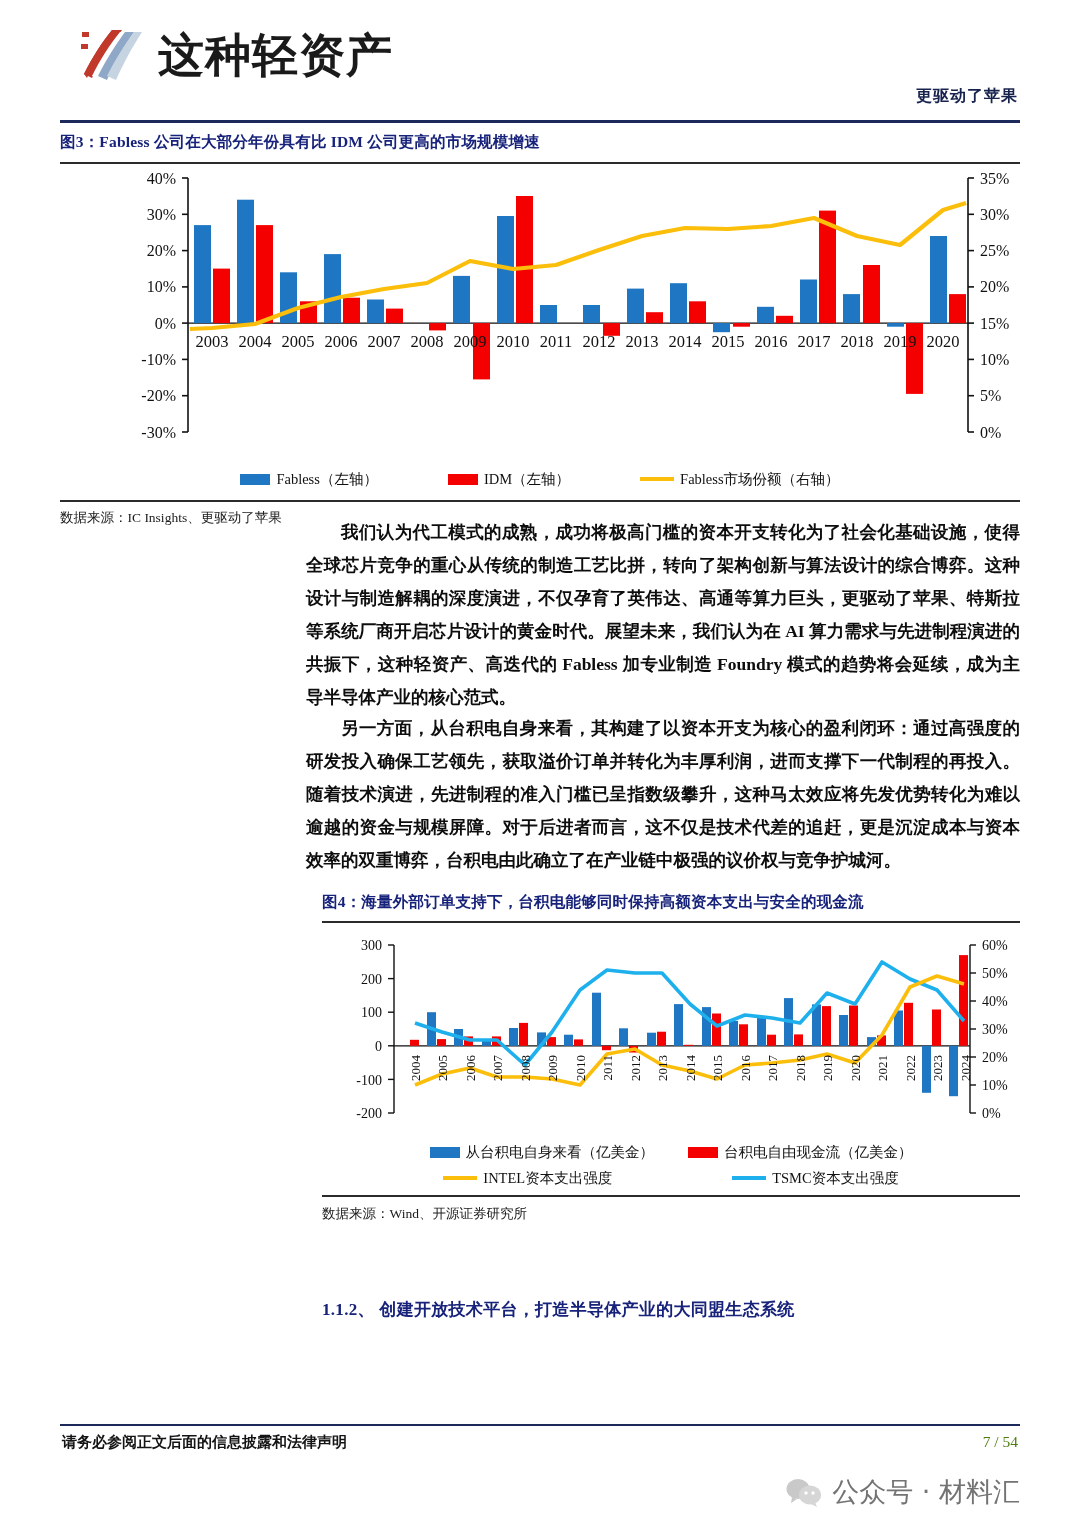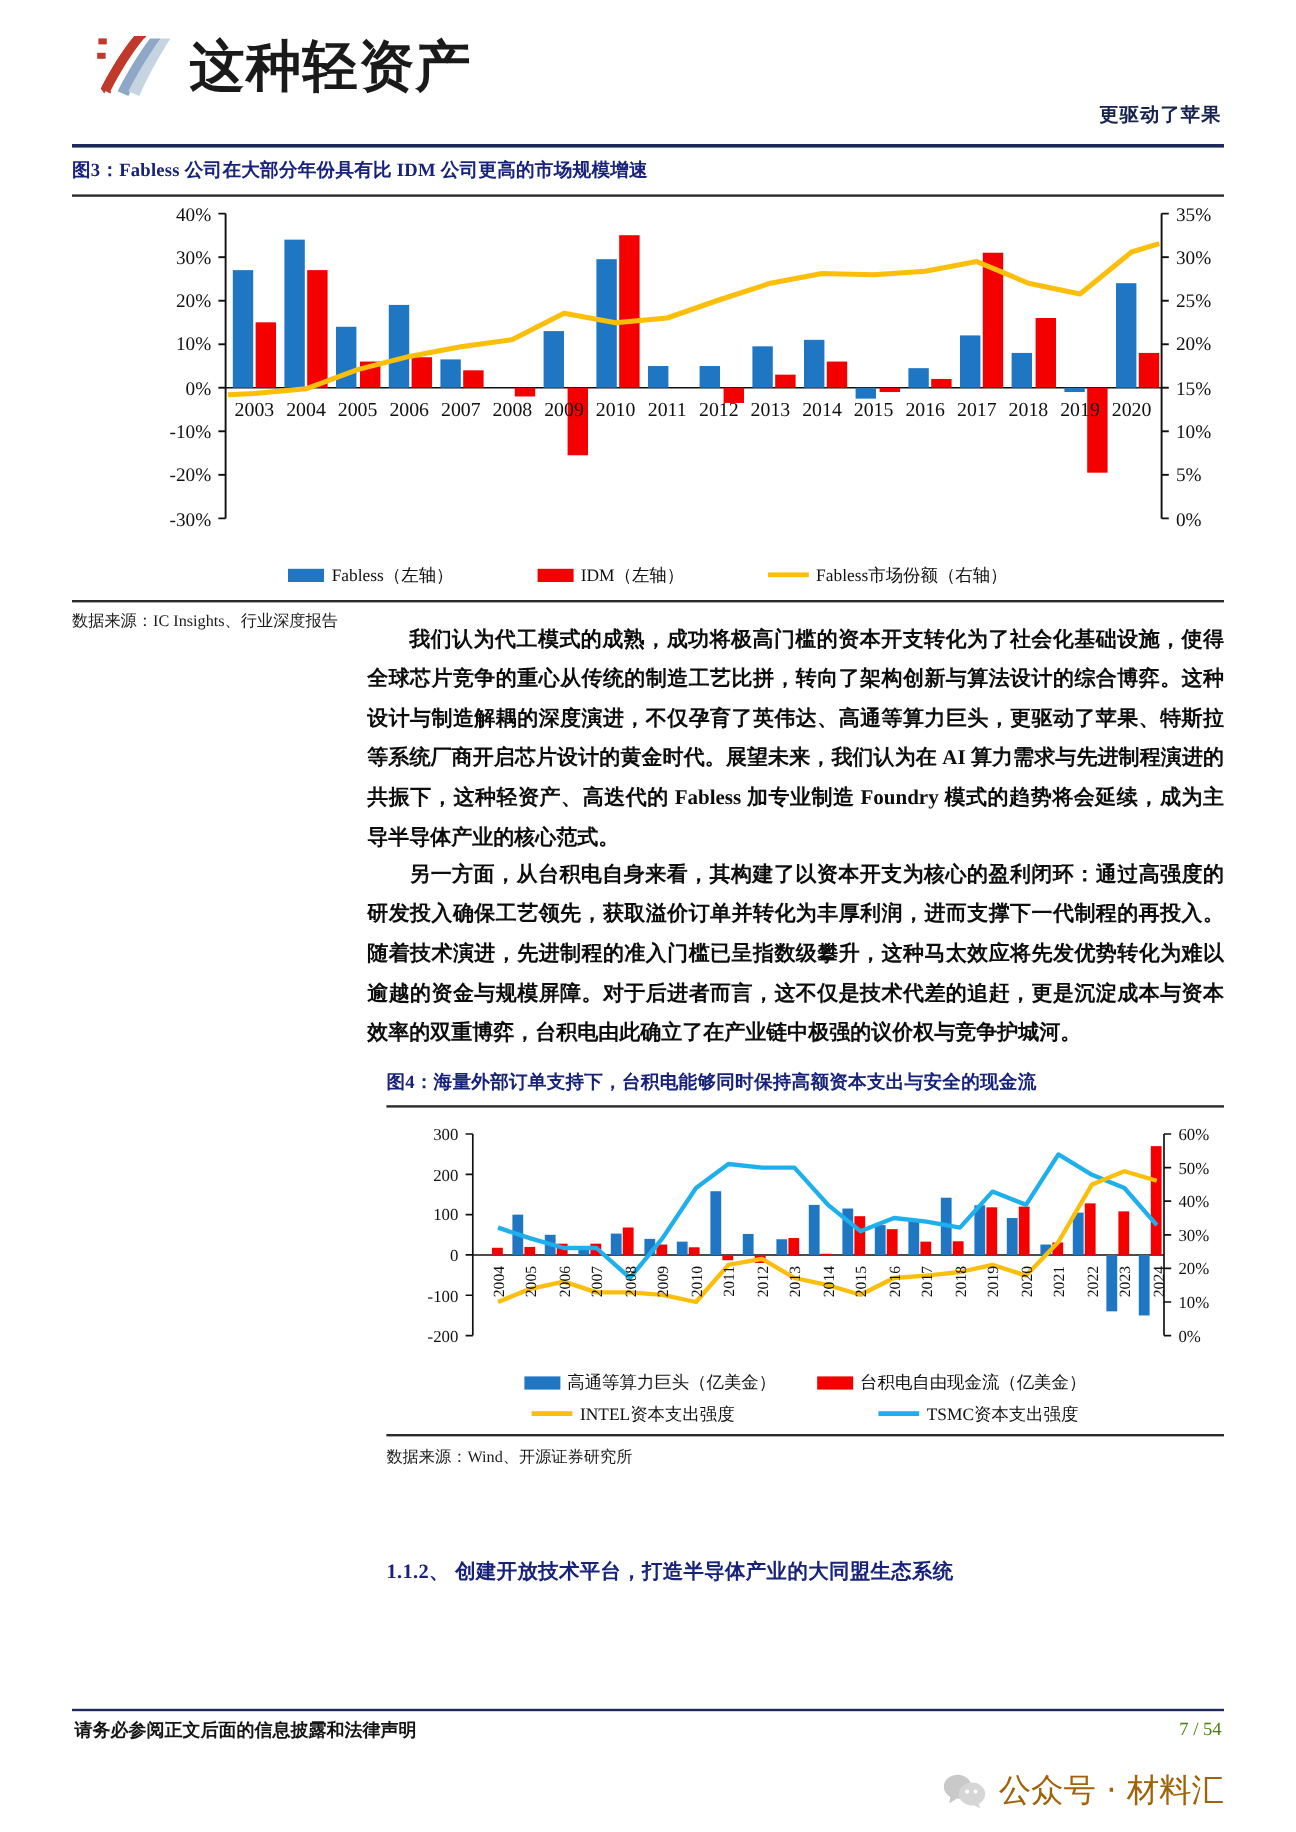--- a/index.html
+++ b/index.html
@@ -96,21 +96,21 @@
   }
   .footer-right{
     position:absolute;right:62px;top:1433px;font-size:15.5px;color:#4d7c0f;
     font-family:"Liberation Serif",serif;
   }
 
   
   .watermark{
     position:absolute;right:60px;top:1474px;
     display:flex;align-items:center;gap:10px;
-    color:#a16207;font-size:27px;
+    color:#737373;font-size:27px;
     font-family:"DejaVu Sans","Liberation Sans",sans-serif;
     font-weight:500;
   }
 
   svg{display:block;}
   text{font-family:"Liberation Serif","DejaVu Serif",serif;}
 </style>
 </head>
 <body>
 
@@ -280,21 +280,21 @@
         <span class="lg-swatch" style="background:#f40000"></span>
         <span>IDM（左轴）</span>
       </span>
       <span class="lg-item">
         <span class="lg-line" style="background:#fbbe0a"></span>
         <span>Fabless市场份额（右轴）</span>
       </span>
     </div>
 
     <div class="fig-rule bottom"></div>
-    <div class="fig-src">数据来源：IC Insights、行业深度报告</div>
+    <div class="fig-src">数据来源：IC Insights、更驱动了苹果</div>
   </div>
 
   <div class="para" id="p1">我们认为代工模式的成熟，成功将极高门槛的资本开支转化为了社会化基础设施，使得全球芯片竞争的重心从传统的制造工艺比拼，转向了架构创新与算法设计的综合博弈。这种设计与制造解耦的深度演进，不仅孕育了英伟达、高通等算力巨头，更驱动了苹果、特斯拉等系统厂商开启芯片设计的黄金时代。展望未来，我们认为在 AI 算力需求与先进制程演进的共振下，这种轻资产、高迭代的 Fabless 加专业制造 Foundry 模式的趋势将会延续，成为主导半导体产业的核心范式。</div>
 
   <div class="para" id="p2">另一方面，从台积电自身来看，其构建了以资本开支为核心的盈利闭环：通过高强度的研发投入确保工艺领先，获取溢价订单并转化为丰厚利润，进而支撑下一代制程的再投入。随着技术演进，先进制程的准入门槛已呈指数级攀升，这种马太效应将先发优势转化为难以逾越的资金与规模屏障。对于后进者而言，这不仅是技术代差的追赶，更是沉淀成本与资本效率的双重博弈，台积电由此确立了在产业链中极强的议价权与竞争护城河。</div>
 
   <div id="fig4">
     <div class="fig-title">图4：海量外部订单支持下，台积电能够同时保持高额资本支出与安全的现金流</div>
     <div class="fig-rule"></div>
 
@@ -435,21 +435,21 @@
           <text transform="translate(620,132) rotate(-90)" text-anchor="end">2023</text>
           <text transform="translate(648,132) rotate(-90)" text-anchor="end">2024</text>
         </g>
       </svg>
     </div>
 
     <div class="legend2">
       <div class="legend-row">
         <span class="lg-item" style="margin-right:34px">
           <span class="lg-swatch" style="background:#1f77c4"></span>
-          <span>高通等算力巨头（亿美金）</span>
+          <span>从台积电自身来看（亿美金）</span>
         </span>
         <span class="lg-item">
           <span class="lg-swatch" style="background:#f40000"></span>
           <span>台积电自由现金流（亿美金）</span>
         </span>
       </div>
       <div class="legend-row">
         <span class="lg-item" style="margin-right:120px">
           <span class="lg-line" style="background:#fbbe0a"></span>
           <span>INTEL资本支出强度</span>

